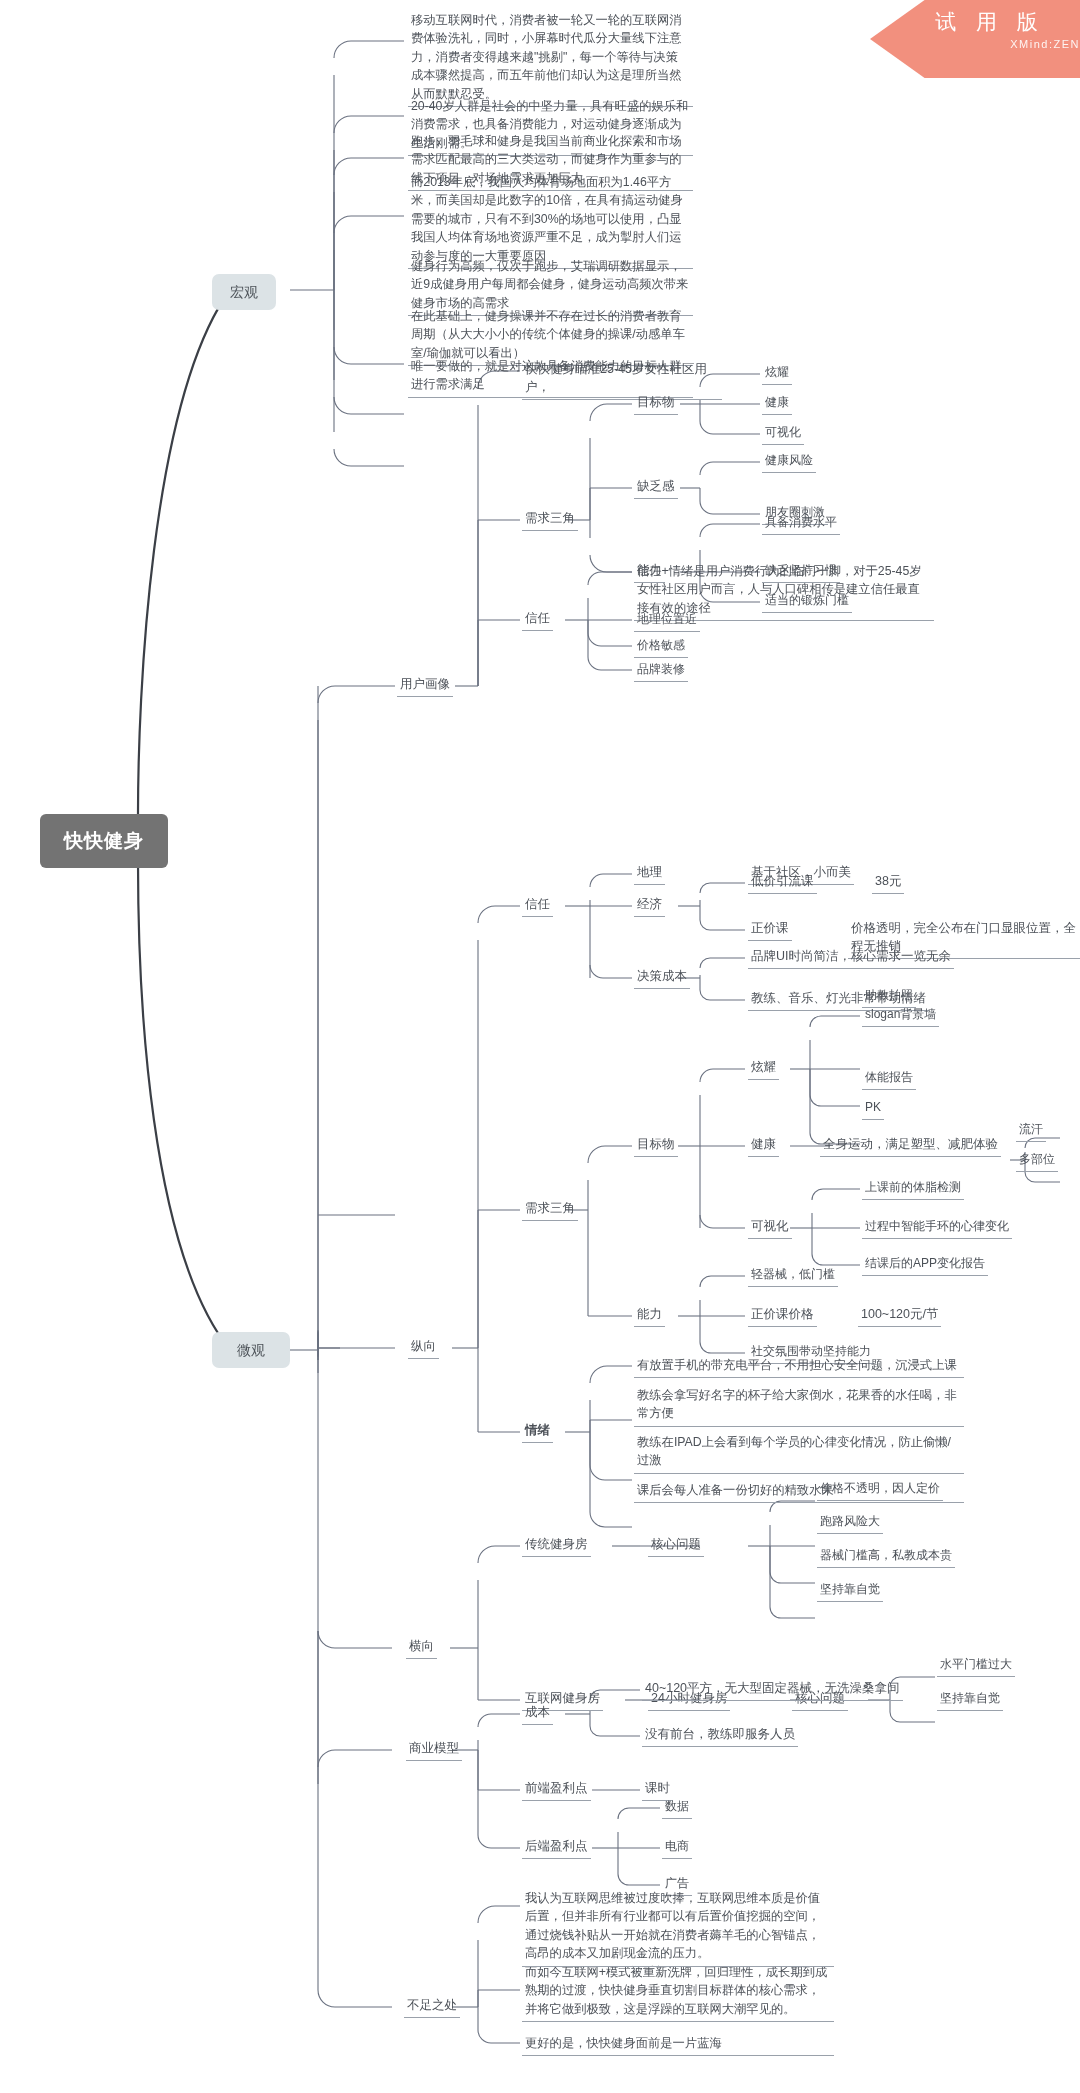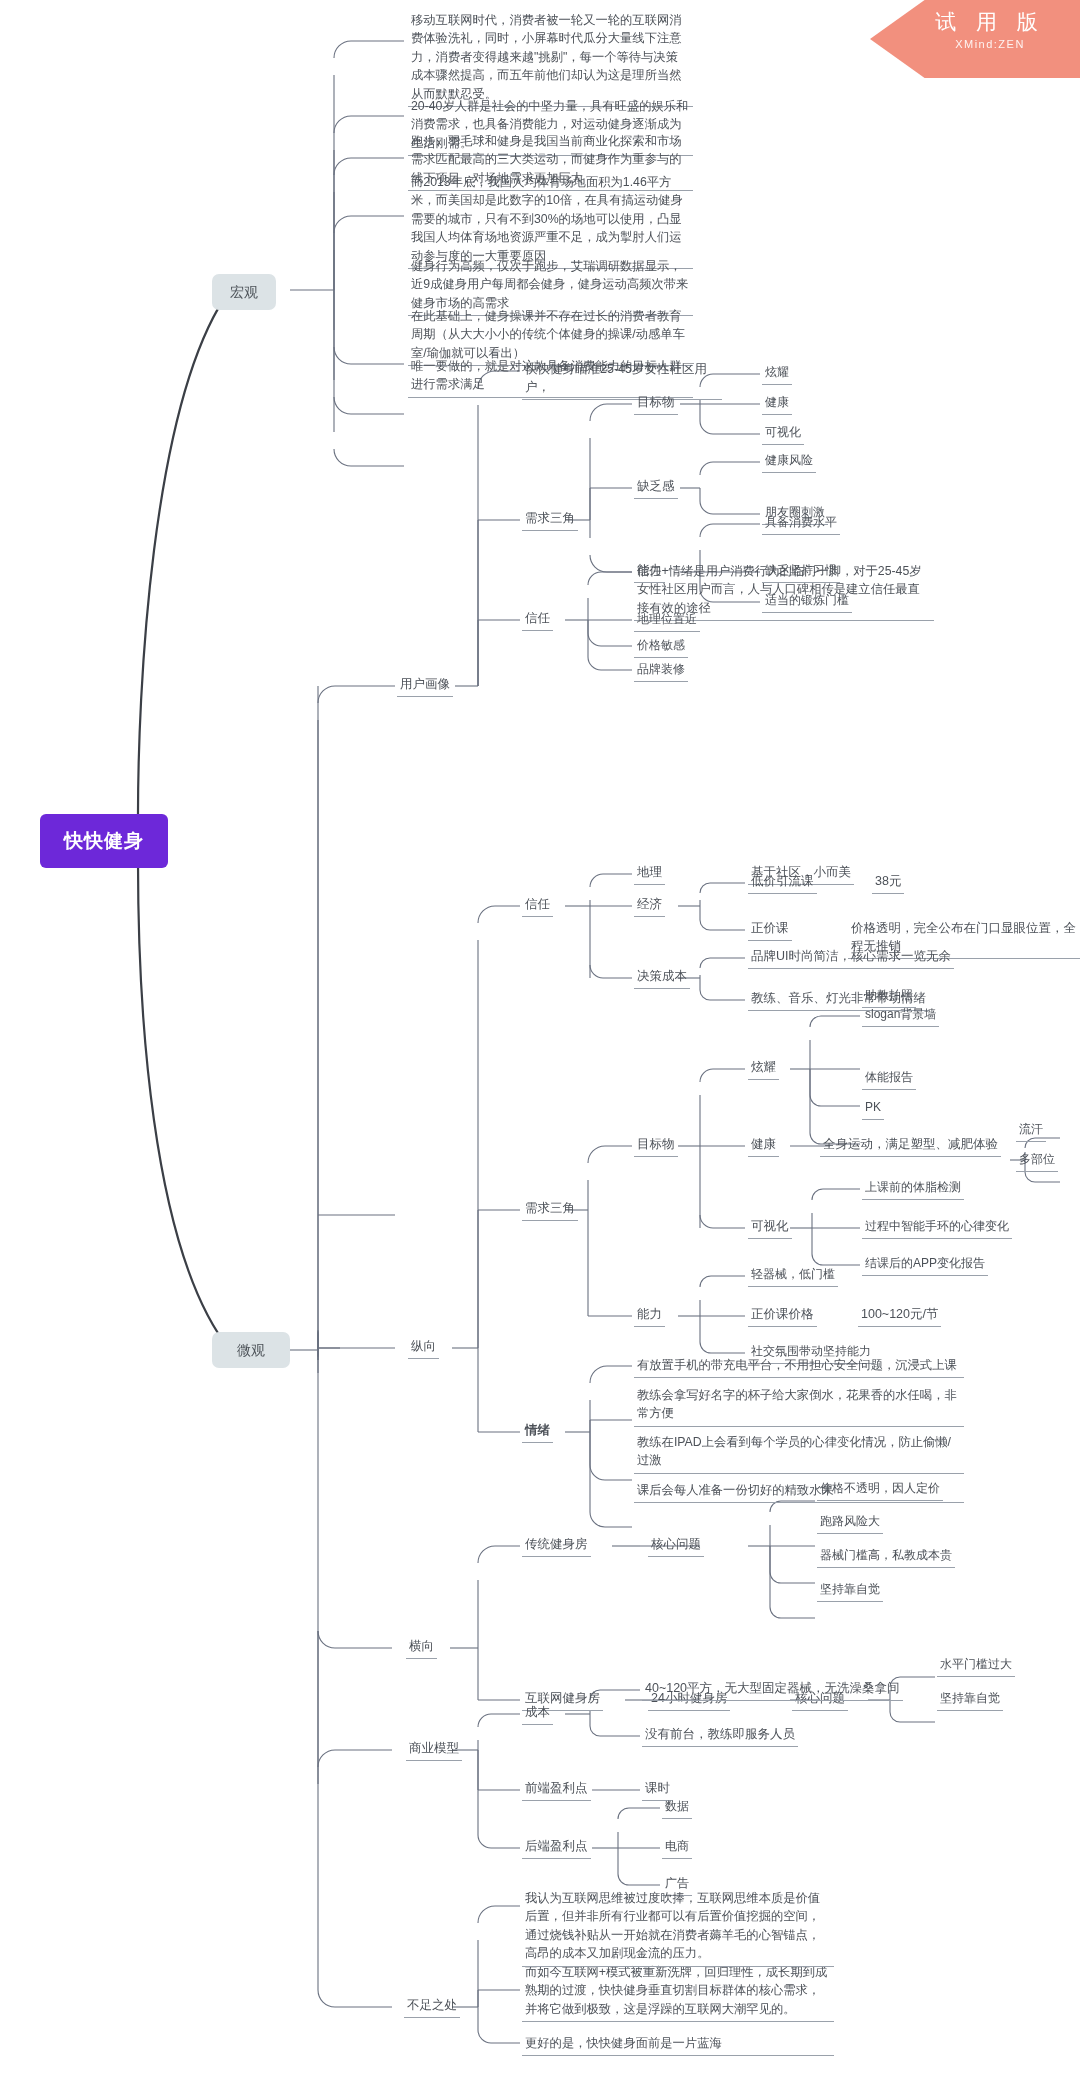--- a/index.html
+++ b/index.html
@@ -26,36 +26,36 @@
     text-align:center;
     padding-top:8px;
     box-sizing:border-box;
   }
   #watermark .wm-title{
     font-size:21px; letter-spacing:7px; font-weight:400;
     padding-left:30px; line-height:28px;
   }
   #watermark .wm-sub{
     font-size:11px; letter-spacing:1.5px; opacity:.9;
-    padding-left:30px; line-height:16px;
+    padding-left:30px; line-height:16px;text-align:right;
   }
   
   #links{ position:absolute; left:0; top:0; width:1080px; height:2093px; pointer-events:none;}
   #links path{ fill:none; stroke:#6a7180; stroke-width:1.1; }
   #links path.trunk{ stroke:#3b3f46; stroke-width:2.2; }
   
   .node{
     position:absolute;
     box-sizing:border-box;
     white-space:pre-wrap;
     line-height:1.45;
   }
   
   .n-root{
-    background:#6d28d9;
+    background:#737373;
     color:#fff;
     font-size:19px;
     font-weight:bold;
     border-radius:6px;
     padding:13px 22px;
     letter-spacing:1px;
     text-align:center;
   }
   
   .n-l1{

